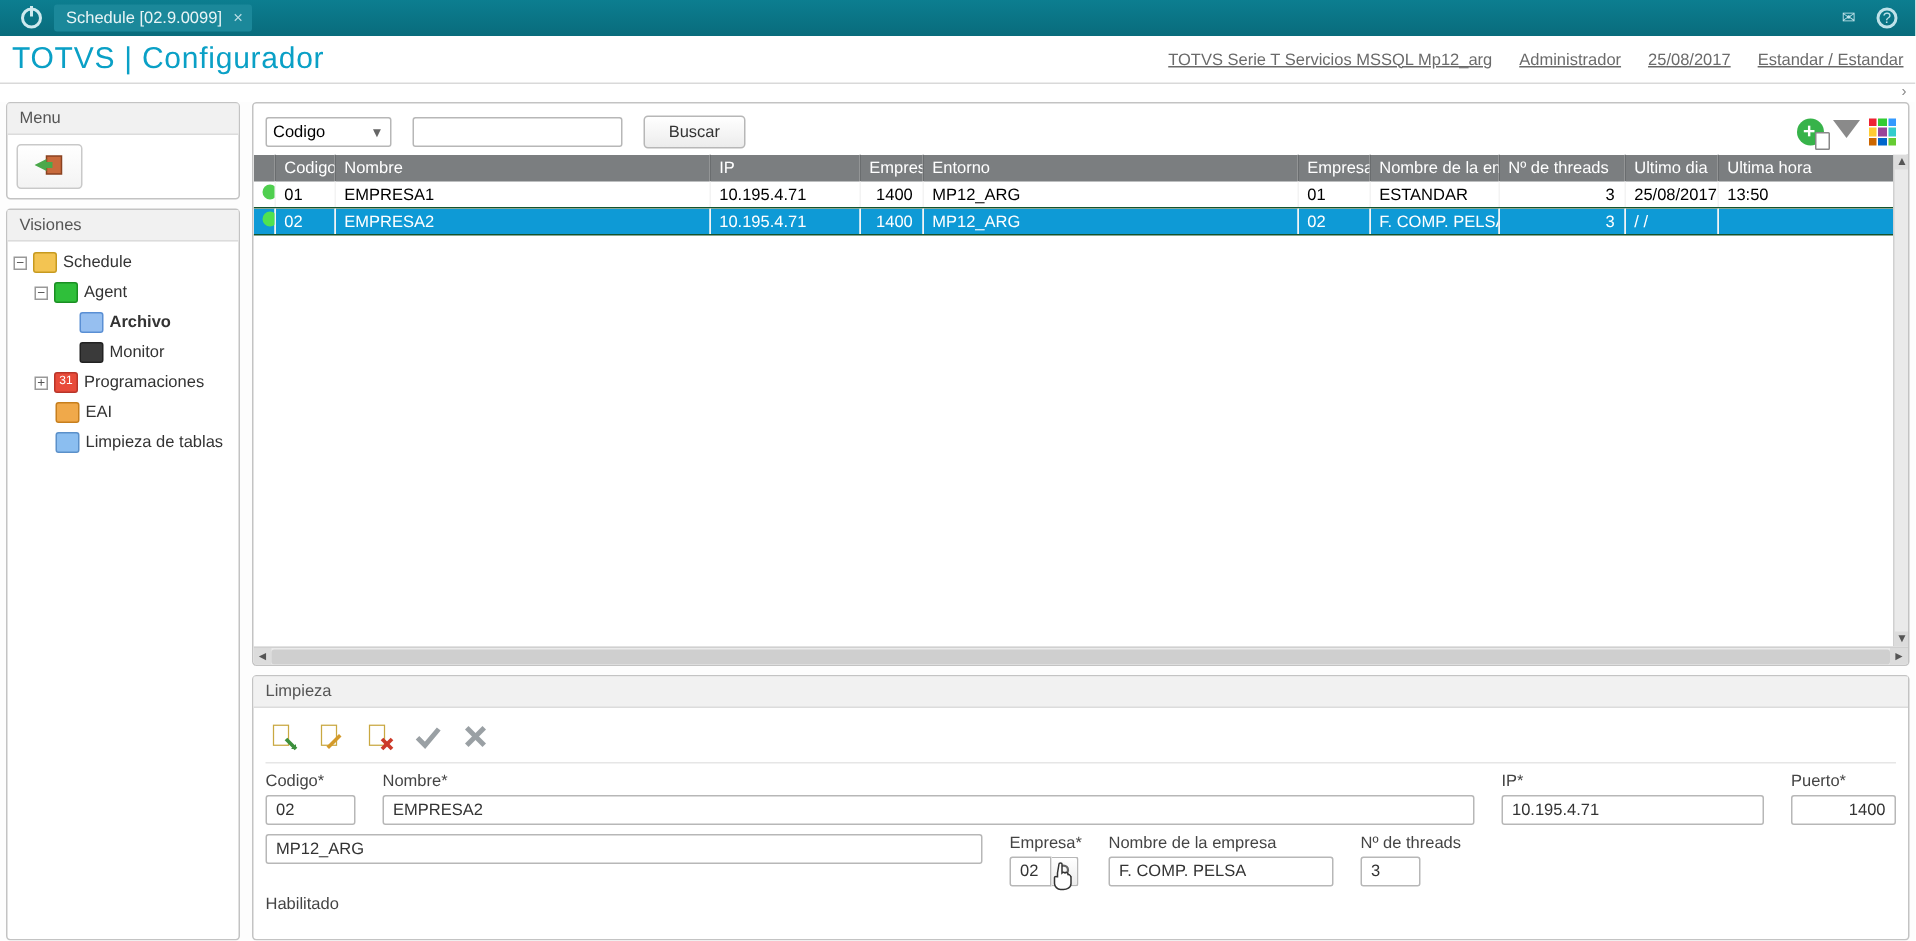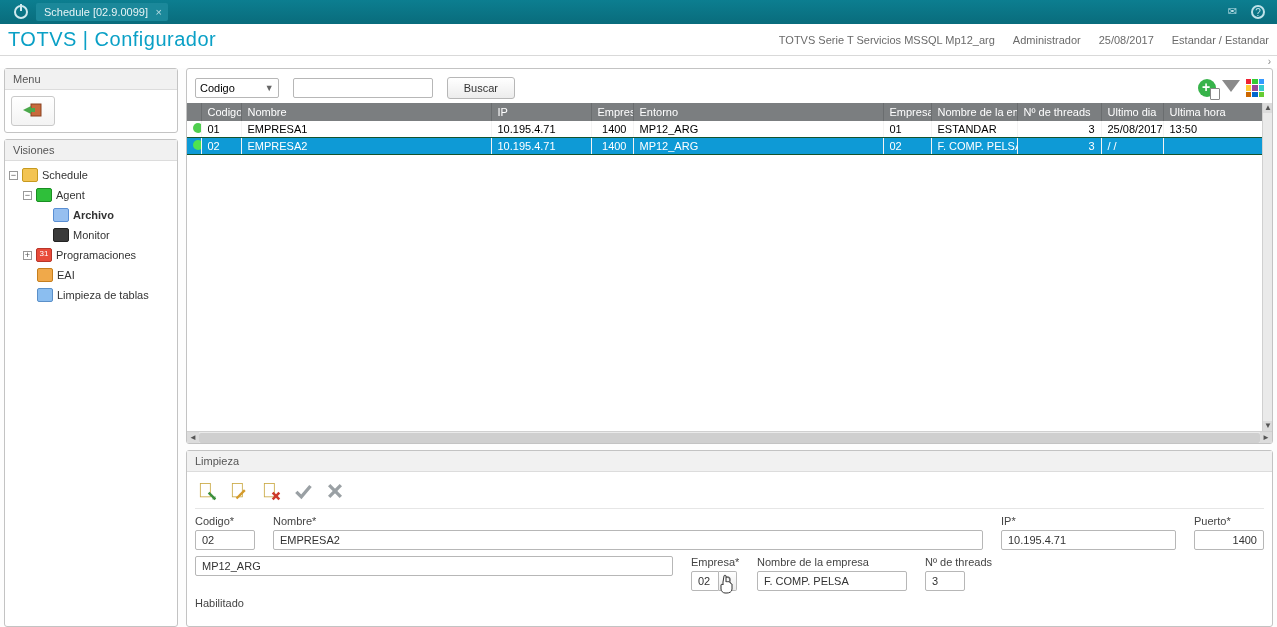--- a/index.html
+++ b/index.html
@@ -68,20 +68,21 @@
     font-size: 20px;
     font-weight: 400;
     letter-spacing: 0.5px;
   }
   .subheader .status {
     margin-left: auto;
     display: flex;
     gap: 18px;
     color: #6a6a6a;
     font-size: 11px;
+    text-decoration: underline;
   }
 
   
   .collapse-row {
     height: 12px;
     text-align: right;
     padding-right: 6px;
     color: #888;
     font-size: 10px;
     background:#fff;
@@ -89,21 +90,21 @@
 
   
   .main {
     display: flex;
     gap: 8px;
     padding: 0 4px;
     height: calc(627px - 24px - 32px - 12px);
   }
 
   .left-col {
-    width: 174px;
+    width: 156px;
     display: flex;
     flex-direction: column;
     gap: 6px;
   }
   .panel {
     border: 1px solid #c3c3c3;
     border-radius: 3px;
     background: #fff;
   }
   .panel-header {

